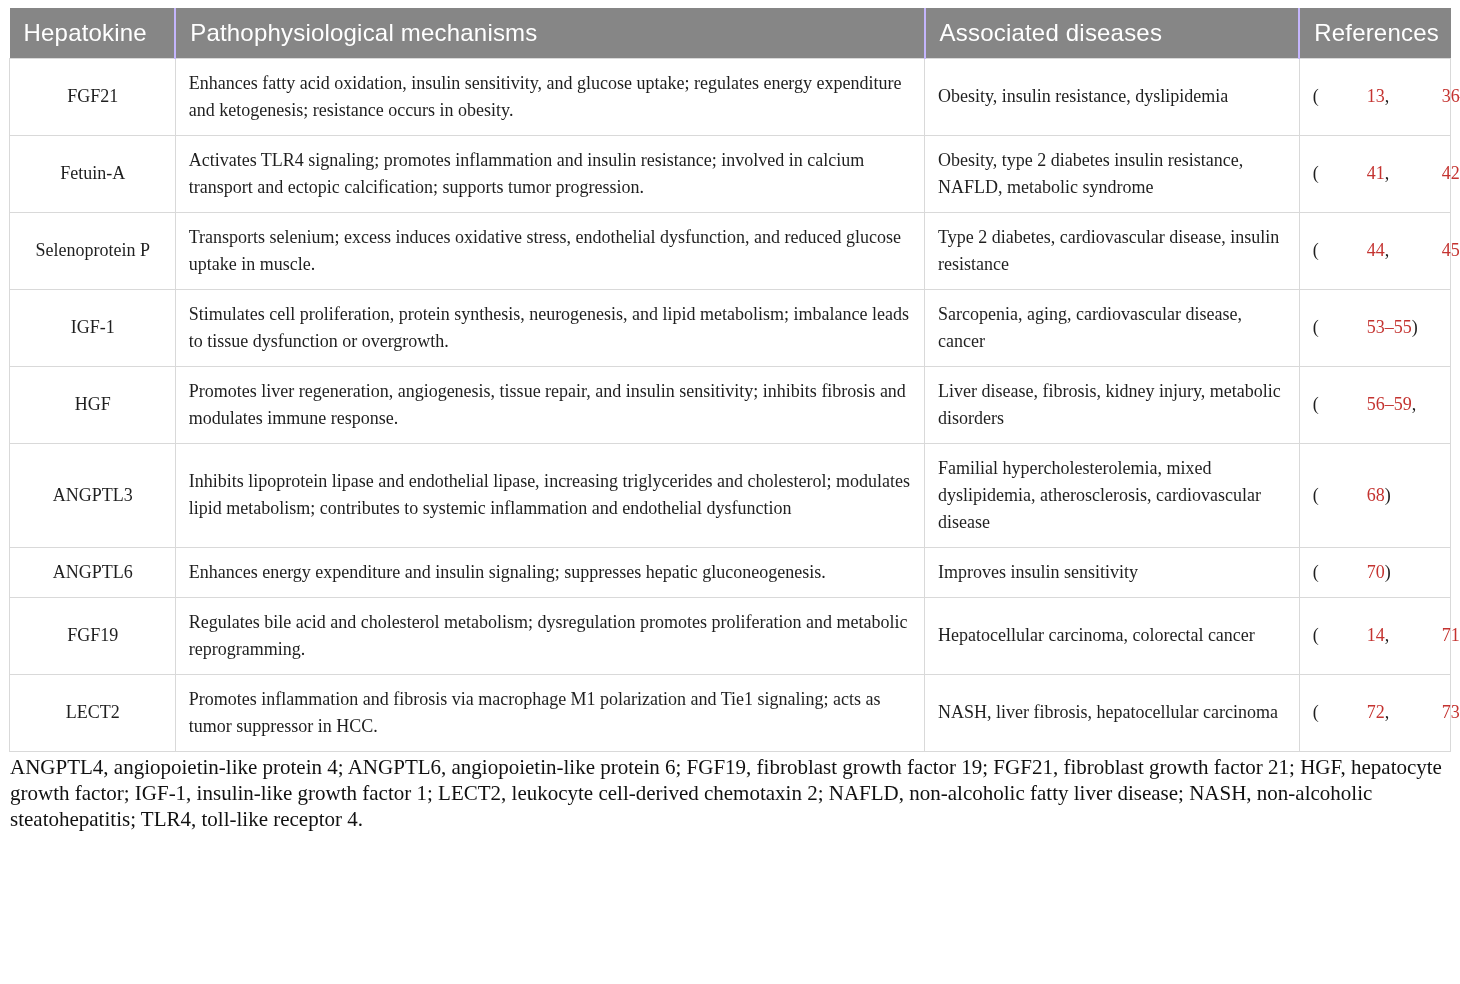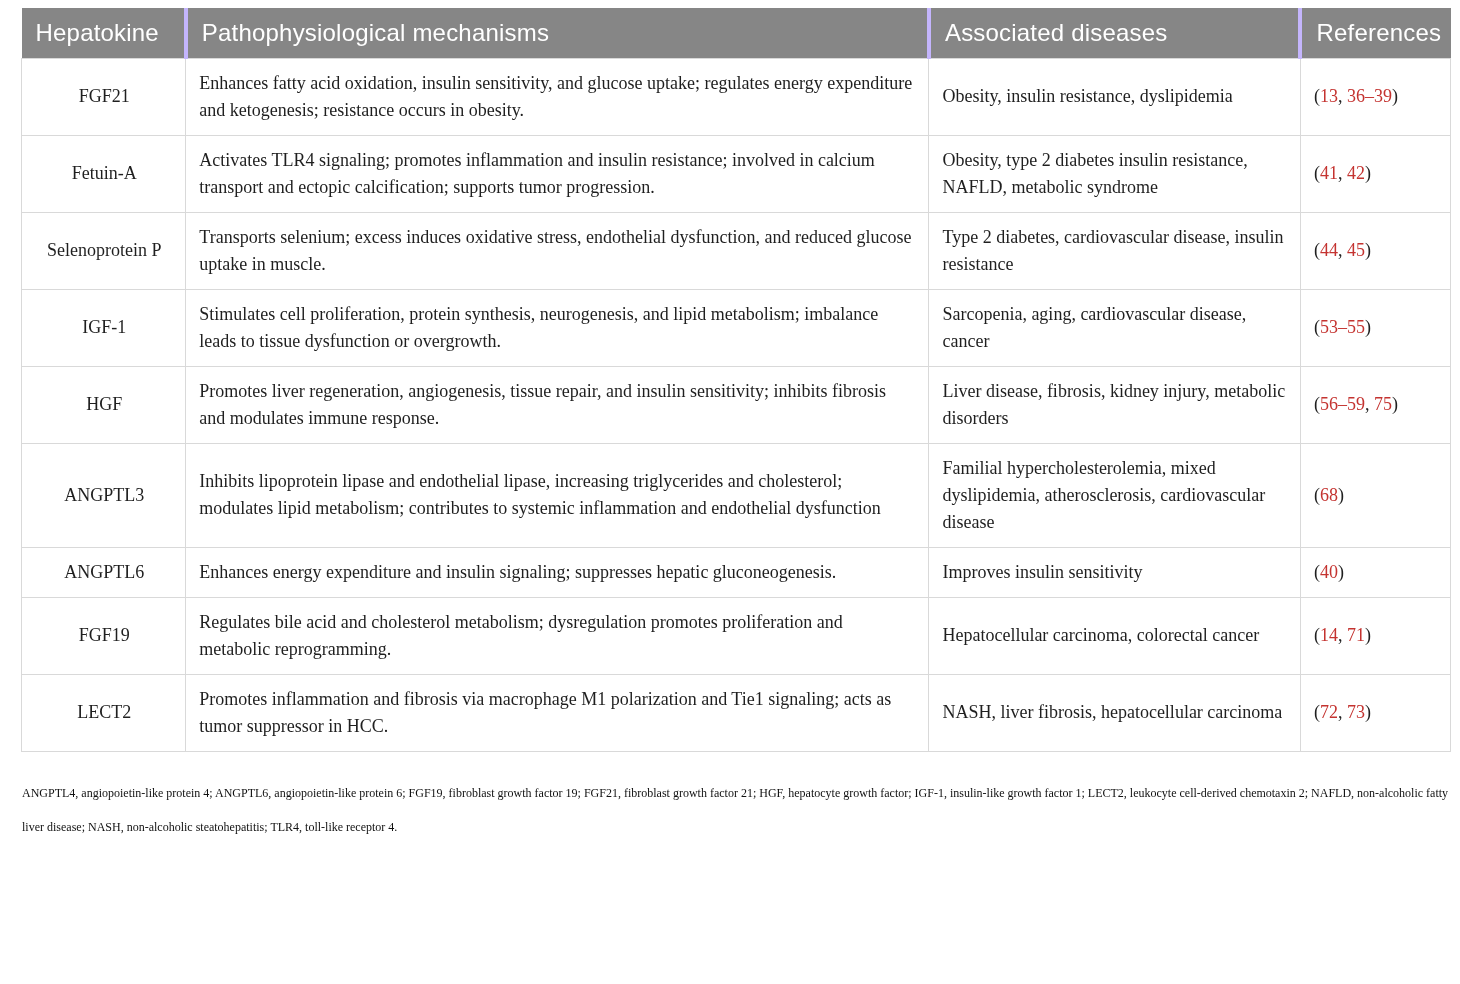--- a/index.html
+++ b/index.html
@@ -2,21 +2,21 @@
 <html style="--header-bg: #868686; --header-text: #ffffff; --ref-red: #c43330;"><head>
 <meta charset="utf-8">
 <style>
   * { margin: 0; padding: 0; box-sizing: border-box; }
   html, body {
     width: 1460px; height: 984px;
     background: #ffffff;
     overflow: hidden;
     font-family: "Liberation Serif", serif;
   }
-  .page { padding: 8px 9px 0 21px; }
+  .page { padding: 8px 9px 0 9px; }
 
   table.hepatokine-table {
     width: 100%;
     border-collapse: collapse;
     table-layout: fixed;
   }
   col.c-hepatokine  { width: 11.5%; }
   col.c-mechanism   { width: 52%; }
   col.c-diseases    { width: 26%; }
   col.c-references  { width: 10.5%; }
@@ -26,43 +26,44 @@
     color: var(--header-text, #ffffff);
     font-family: "Liberation Sans", sans-serif;
     font-weight: 400;
     font-size: 24px;
     letter-spacing: 0.2px;
     text-align: left;
     height: 50px;
     padding: 0 14px;
     vertical-align: middle;
   }
-  thead th + th { border-left: 4px solid #c4b5fd; }
+  thead th + th { border-left: 2px solid #c4b5fd; }
 
   tbody td {
     border: 1px solid #d9d9d9;
     font-size: 18px;
     line-height: 27px;
     color: #1f1f1f;
     padding: 11px 13px;
     vertical-align: middle;
     background: #ffffff;
   }
   td.col-hepatokine { padding-left: 14px; text-align: center; }
   td.col-references { white-space: nowrap; }
   .ref-num {
     color: var(--ref-red, #c43330);
     cursor: pointer;
+    margin-left: 48px;
   }
   .ref-paren, .ref-sep { color: #1f1f1f; }
 
   .footnote {
-    margin-top: 24px;
-    font-size: 12px;
-    line-height: 34px;
+    margin-top: 2px;
+    font-size: 21px;
+    line-height: 26px;
     color: #111111;
     padding: 0 1px;
   }
 </style>
 </head>
 <body>
 
 <div class="page">
   <table class="hepatokine-table">
     <colgroup>
@@ -113,21 +114,21 @@
         <tr>
           <td class="col-hepatokine">ANGPTL3</td>
           <td class="col-mechanism">Inhibits lipoprotein lipase and endothelial lipase, increasing triglycerides and cholesterol; modulates lipid metabolism; contributes to systemic inflammation and endothelial dysfunction</td>
           <td class="col-diseases">Familial hypercholesterolemia, mixed dyslipidemia, atherosclerosis, cardiovascular disease</td>
           <td class="col-references"><span class="ref-paren">(</span><span class="ref-num">68</span><span class="ref-paren">)</span></td>
         </tr>
         <tr>
           <td class="col-hepatokine">ANGPTL6</td>
           <td class="col-mechanism">Enhances energy expenditure and insulin signaling; suppresses hepatic gluconeogenesis.</td>
           <td class="col-diseases">Improves insulin sensitivity</td>
-          <td class="col-references"><span class="ref-paren">(</span><span class="ref-num">40</span><span class="ref-paren">)</span></td>
+          <td class="col-references"><span class="ref-paren">(</span><span class="ref-num">70</span><span class="ref-paren">)</span></td>
         </tr>
         <tr>
           <td class="col-hepatokine">FGF19</td>
           <td class="col-mechanism">Regulates bile acid and cholesterol metabolism; dysregulation promotes proliferation and metabolic reprogramming.</td>
           <td class="col-diseases">Hepatocellular carcinoma, colorectal cancer</td>
           <td class="col-references"><span class="ref-paren">(</span><span class="ref-num">14</span><span class="ref-sep">, </span><span class="ref-num">71</span><span class="ref-paren">)</span></td>
         </tr>
         <tr>
           <td class="col-hepatokine">LECT2</td>
           <td class="col-mechanism">Promotes inflammation and fibrosis via macrophage M1 polarization and Tie1 signaling; acts as tumor suppressor in HCC.</td>

